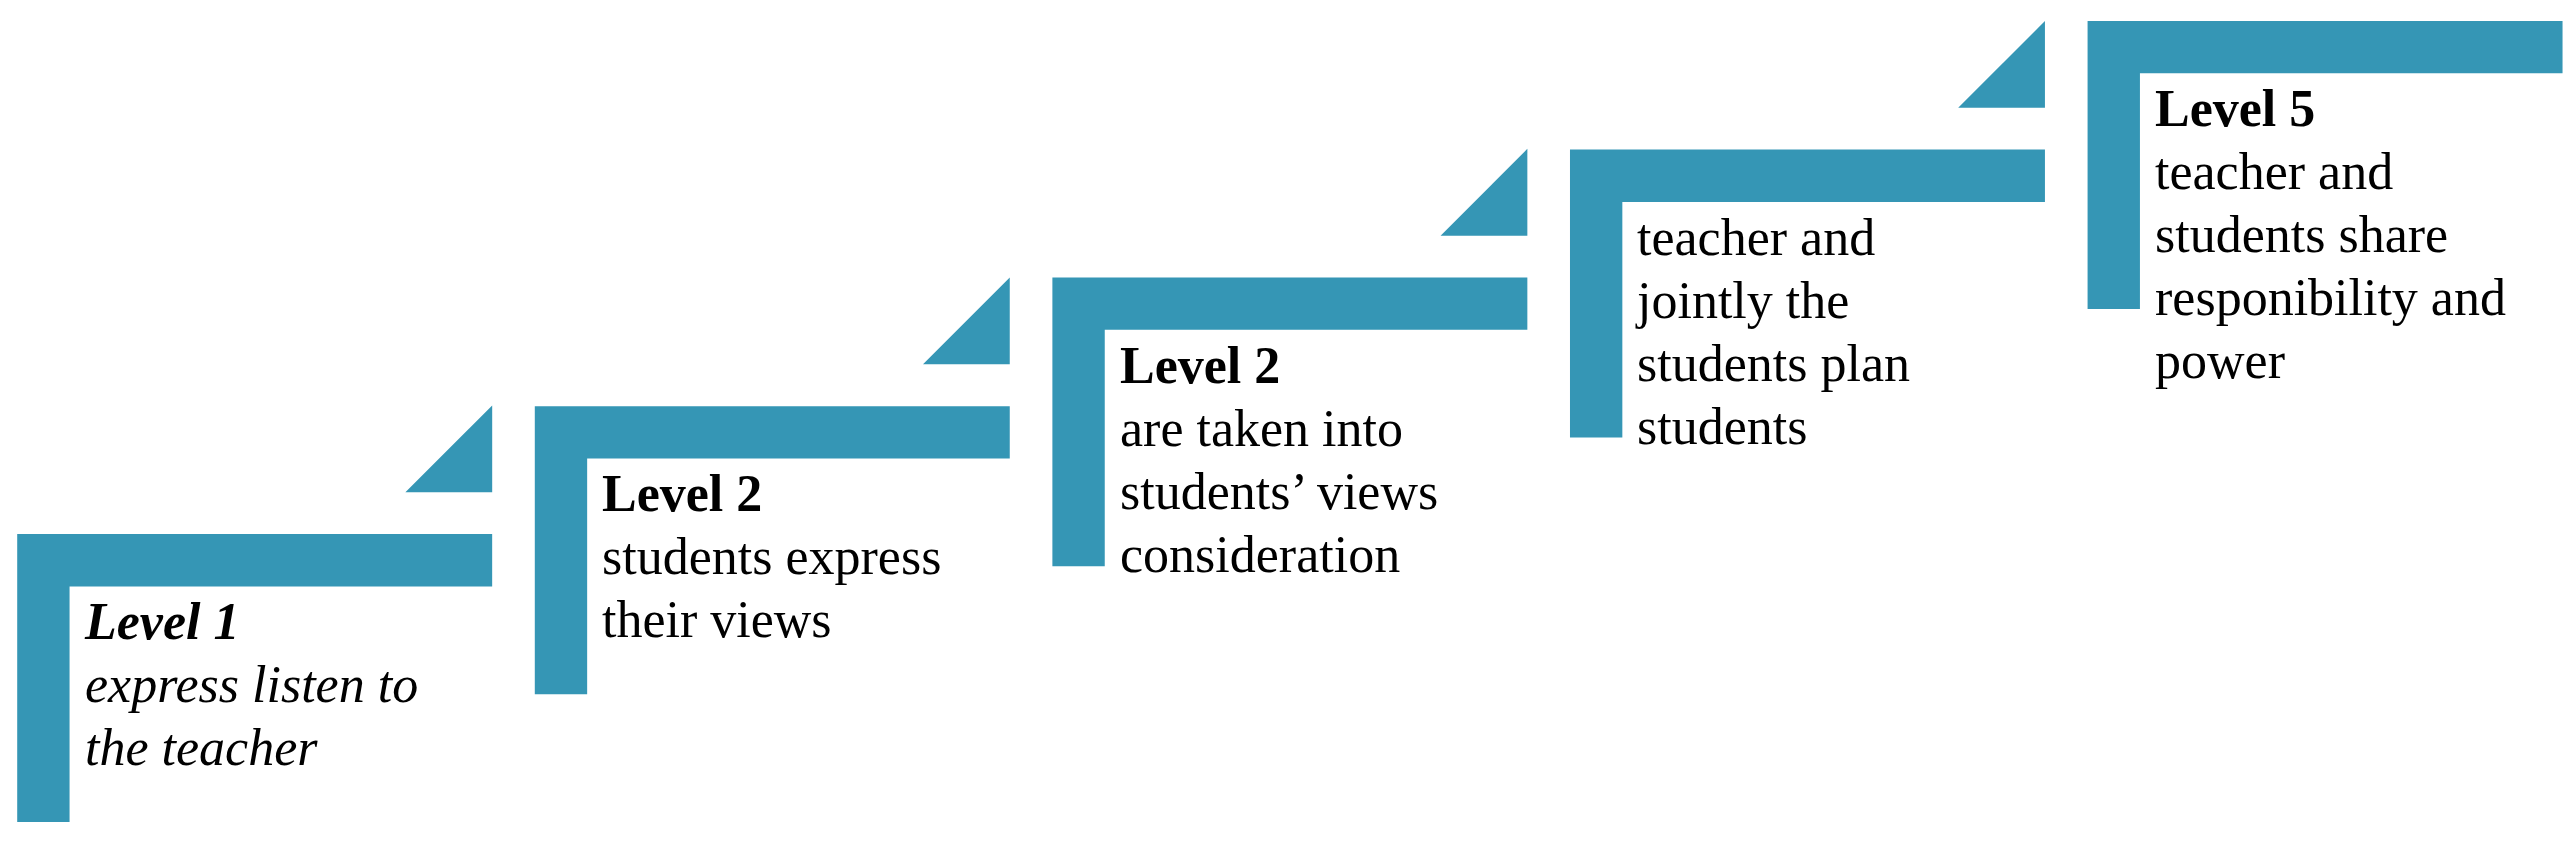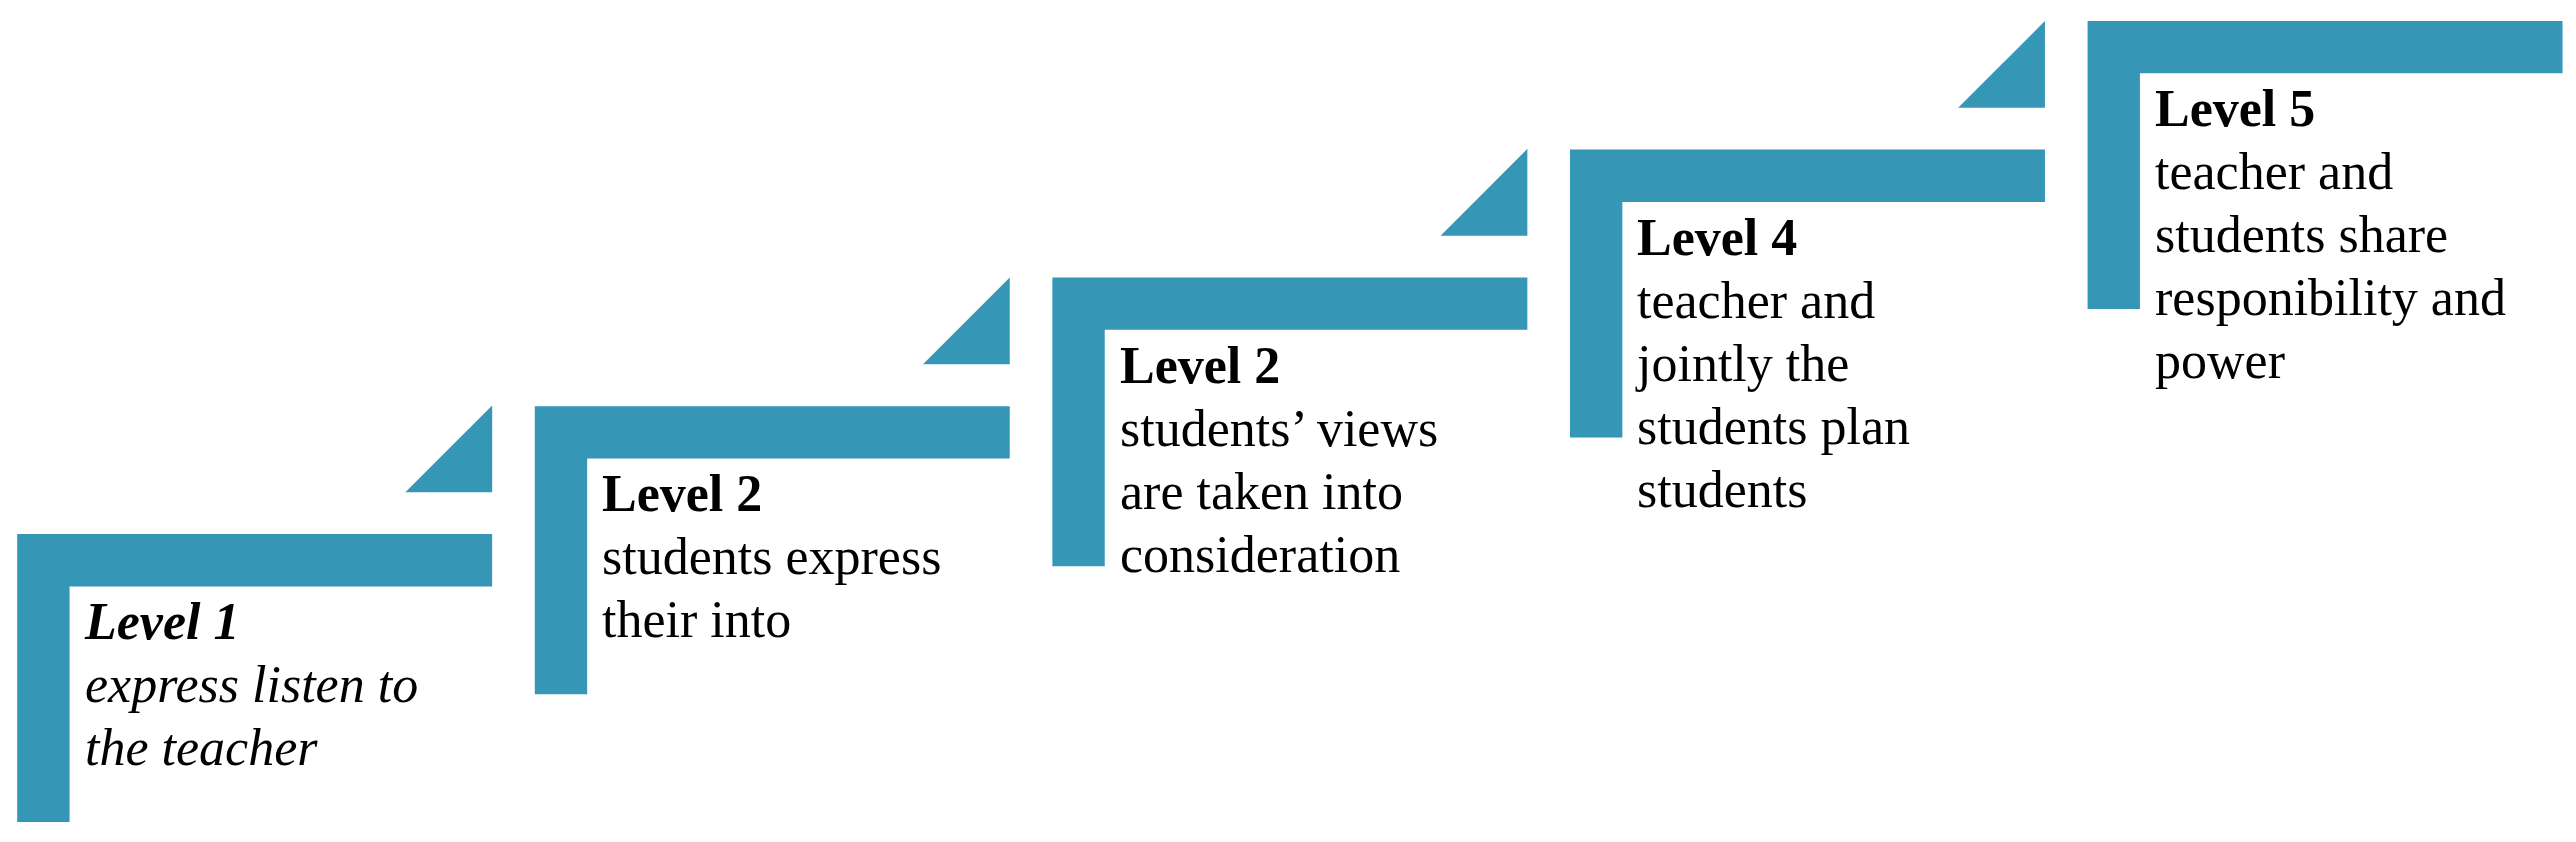--- a/index.html
+++ b/index.html
@@ -56,32 +56,31 @@
 
   <div class="level-block" style="left:85px; top:590px;font-style:italic;">
     <div class="lvl-title">Level 1</div>
     <div class="lvl-line">express listen to</div>
     <div class="lvl-line">the teacher</div>
   </div>
 
   <div class="level-block" style="left:602px; top:462px;">
     <div class="lvl-title">Level 2</div>
     <div class="lvl-line">students express</div>
-    <div class="lvl-line">their into</div>
+    <div class="lvl-line">their views</div>
   </div>
 
   <div class="level-block" style="left:1120px; top:334px;">
     <div class="lvl-title">Level 2</div>
+    <div class="lvl-line">are taken into</div>
     <div class="lvl-line">students’ views</div>
-    <div class="lvl-line">are taken into</div>
     <div class="lvl-line">consideration</div>
   </div>
 
   <div class="level-block" style="left:1637px; top:206px;">
-    <div class="lvl-title">Level 4</div>
     <div class="lvl-line">teacher and</div>
     <div class="lvl-line">jointly the</div>
     <div class="lvl-line">students plan</div>
     <div class="lvl-line">students</div>
   </div>
 
   <div class="level-block" style="left:2155px; top:77px;">
     <div class="lvl-title">Level 5</div>
     <div class="lvl-line">teacher and</div>
     <div class="lvl-line">students share</div>

